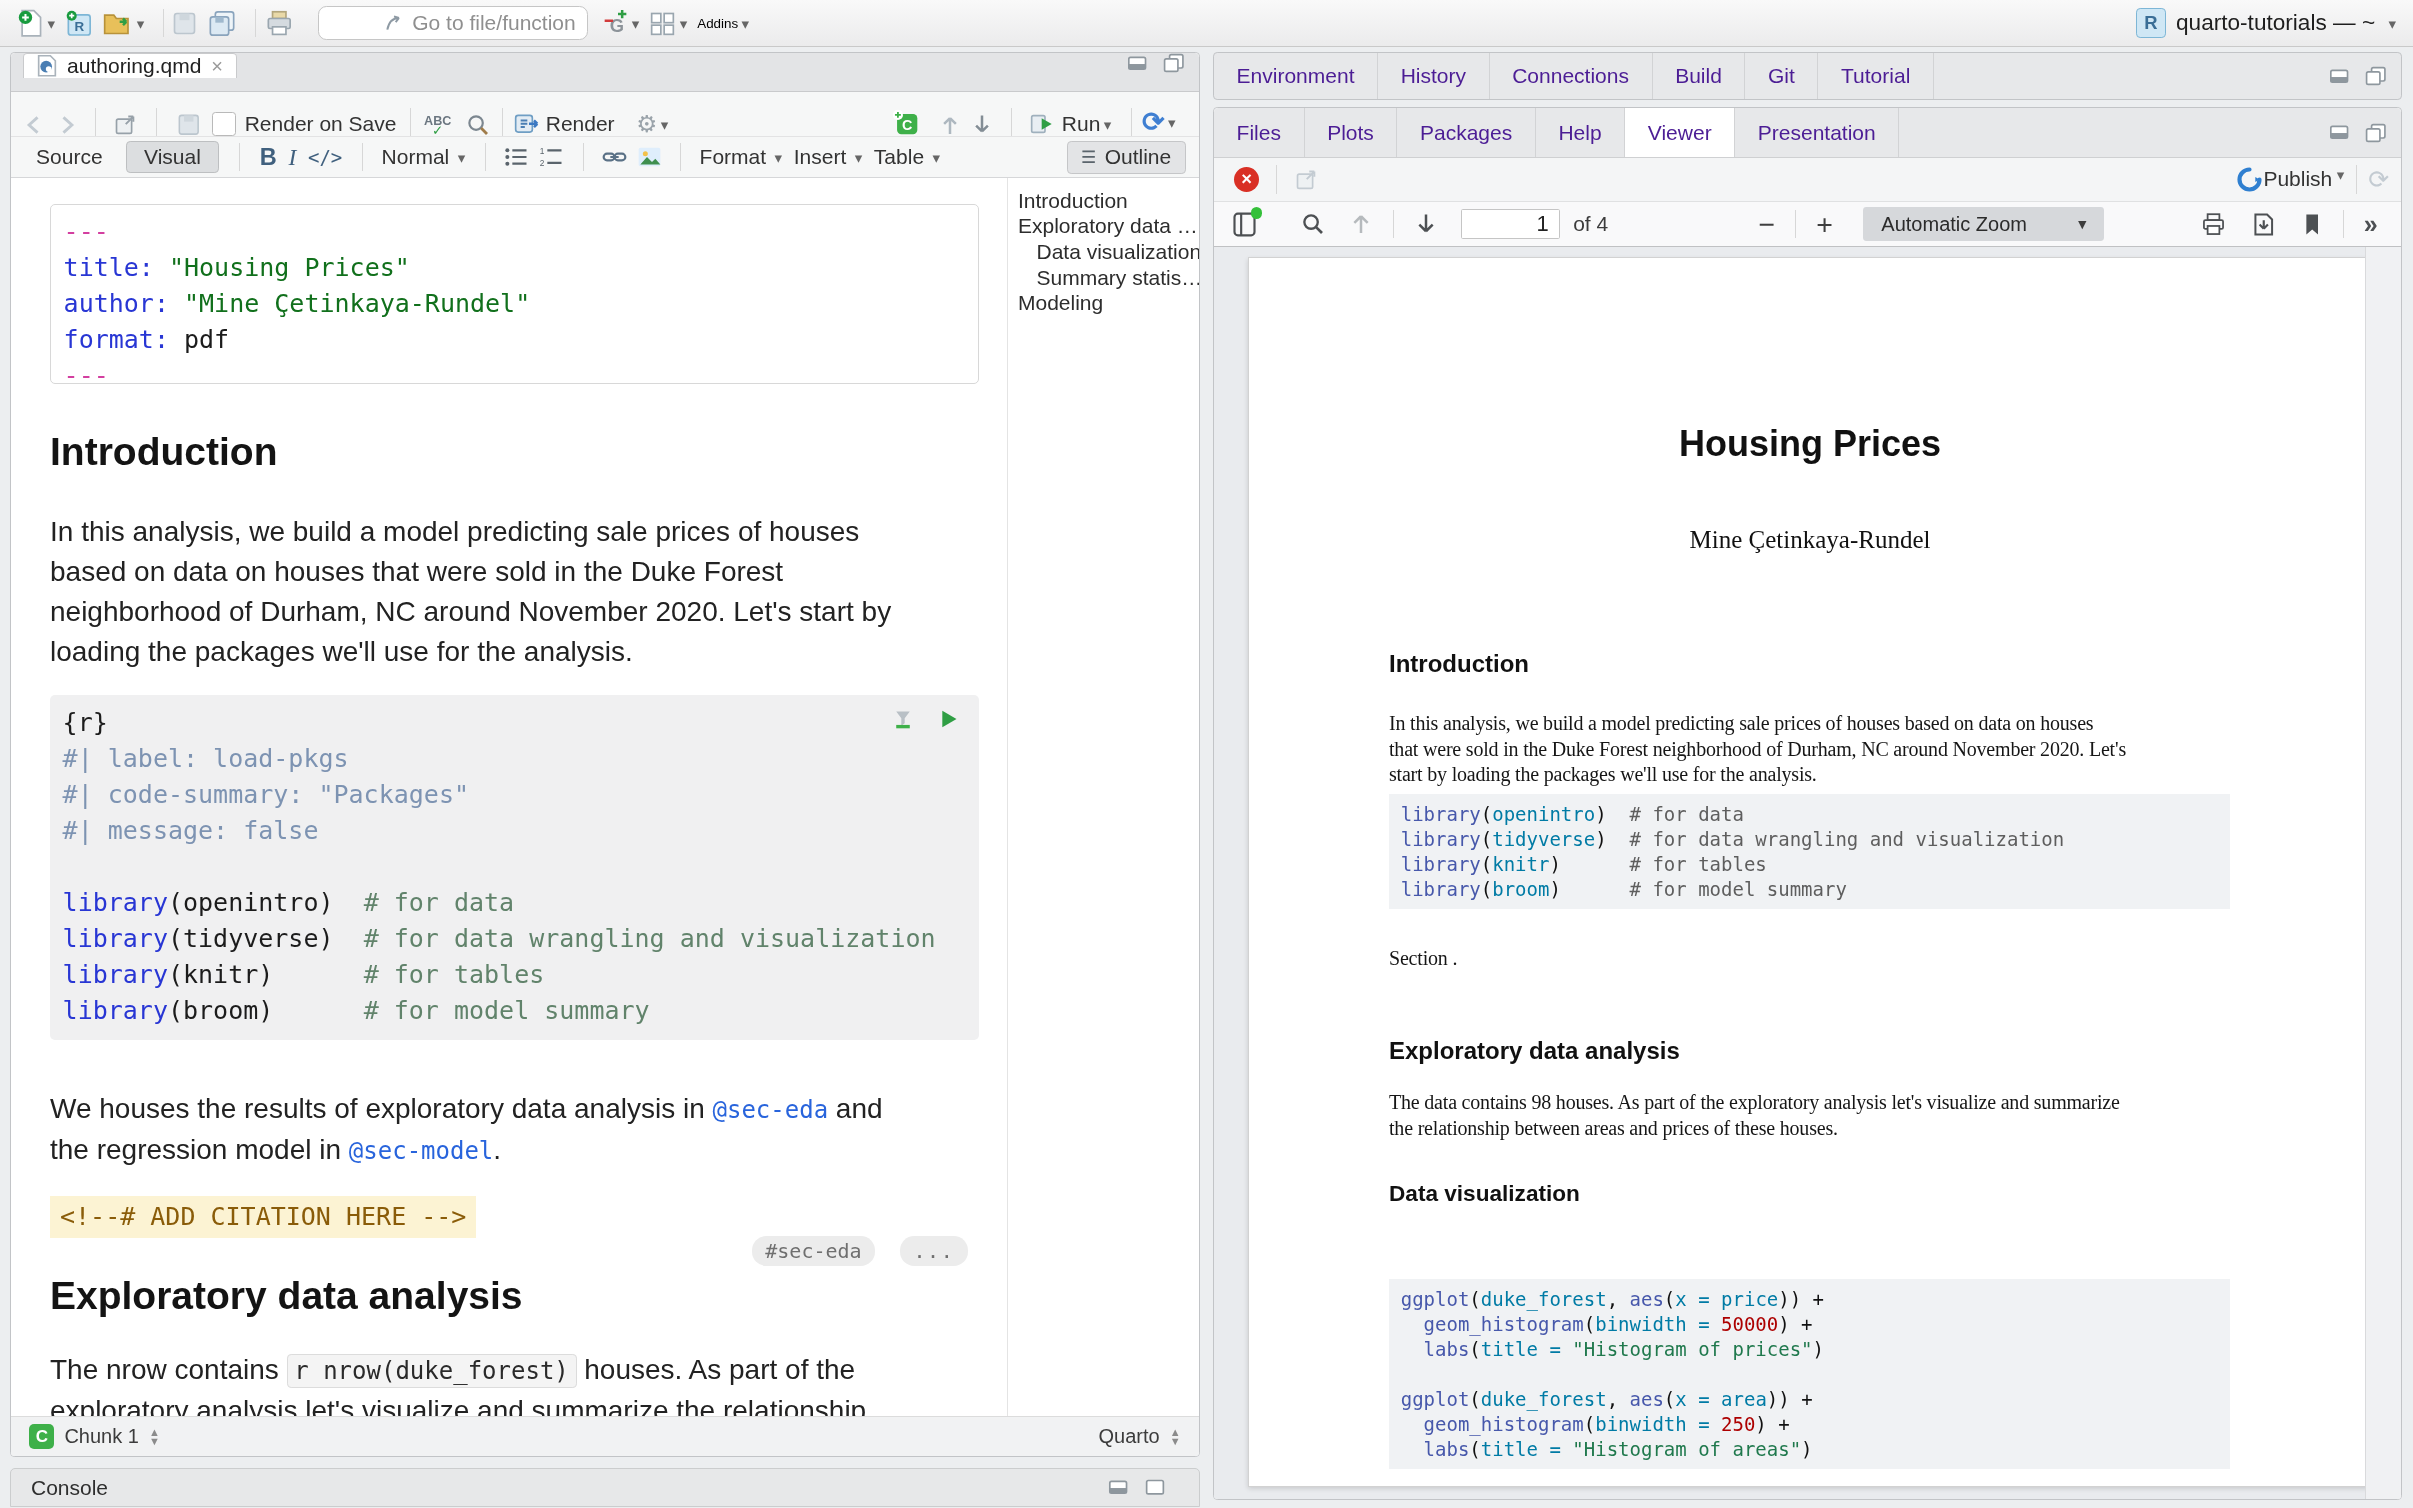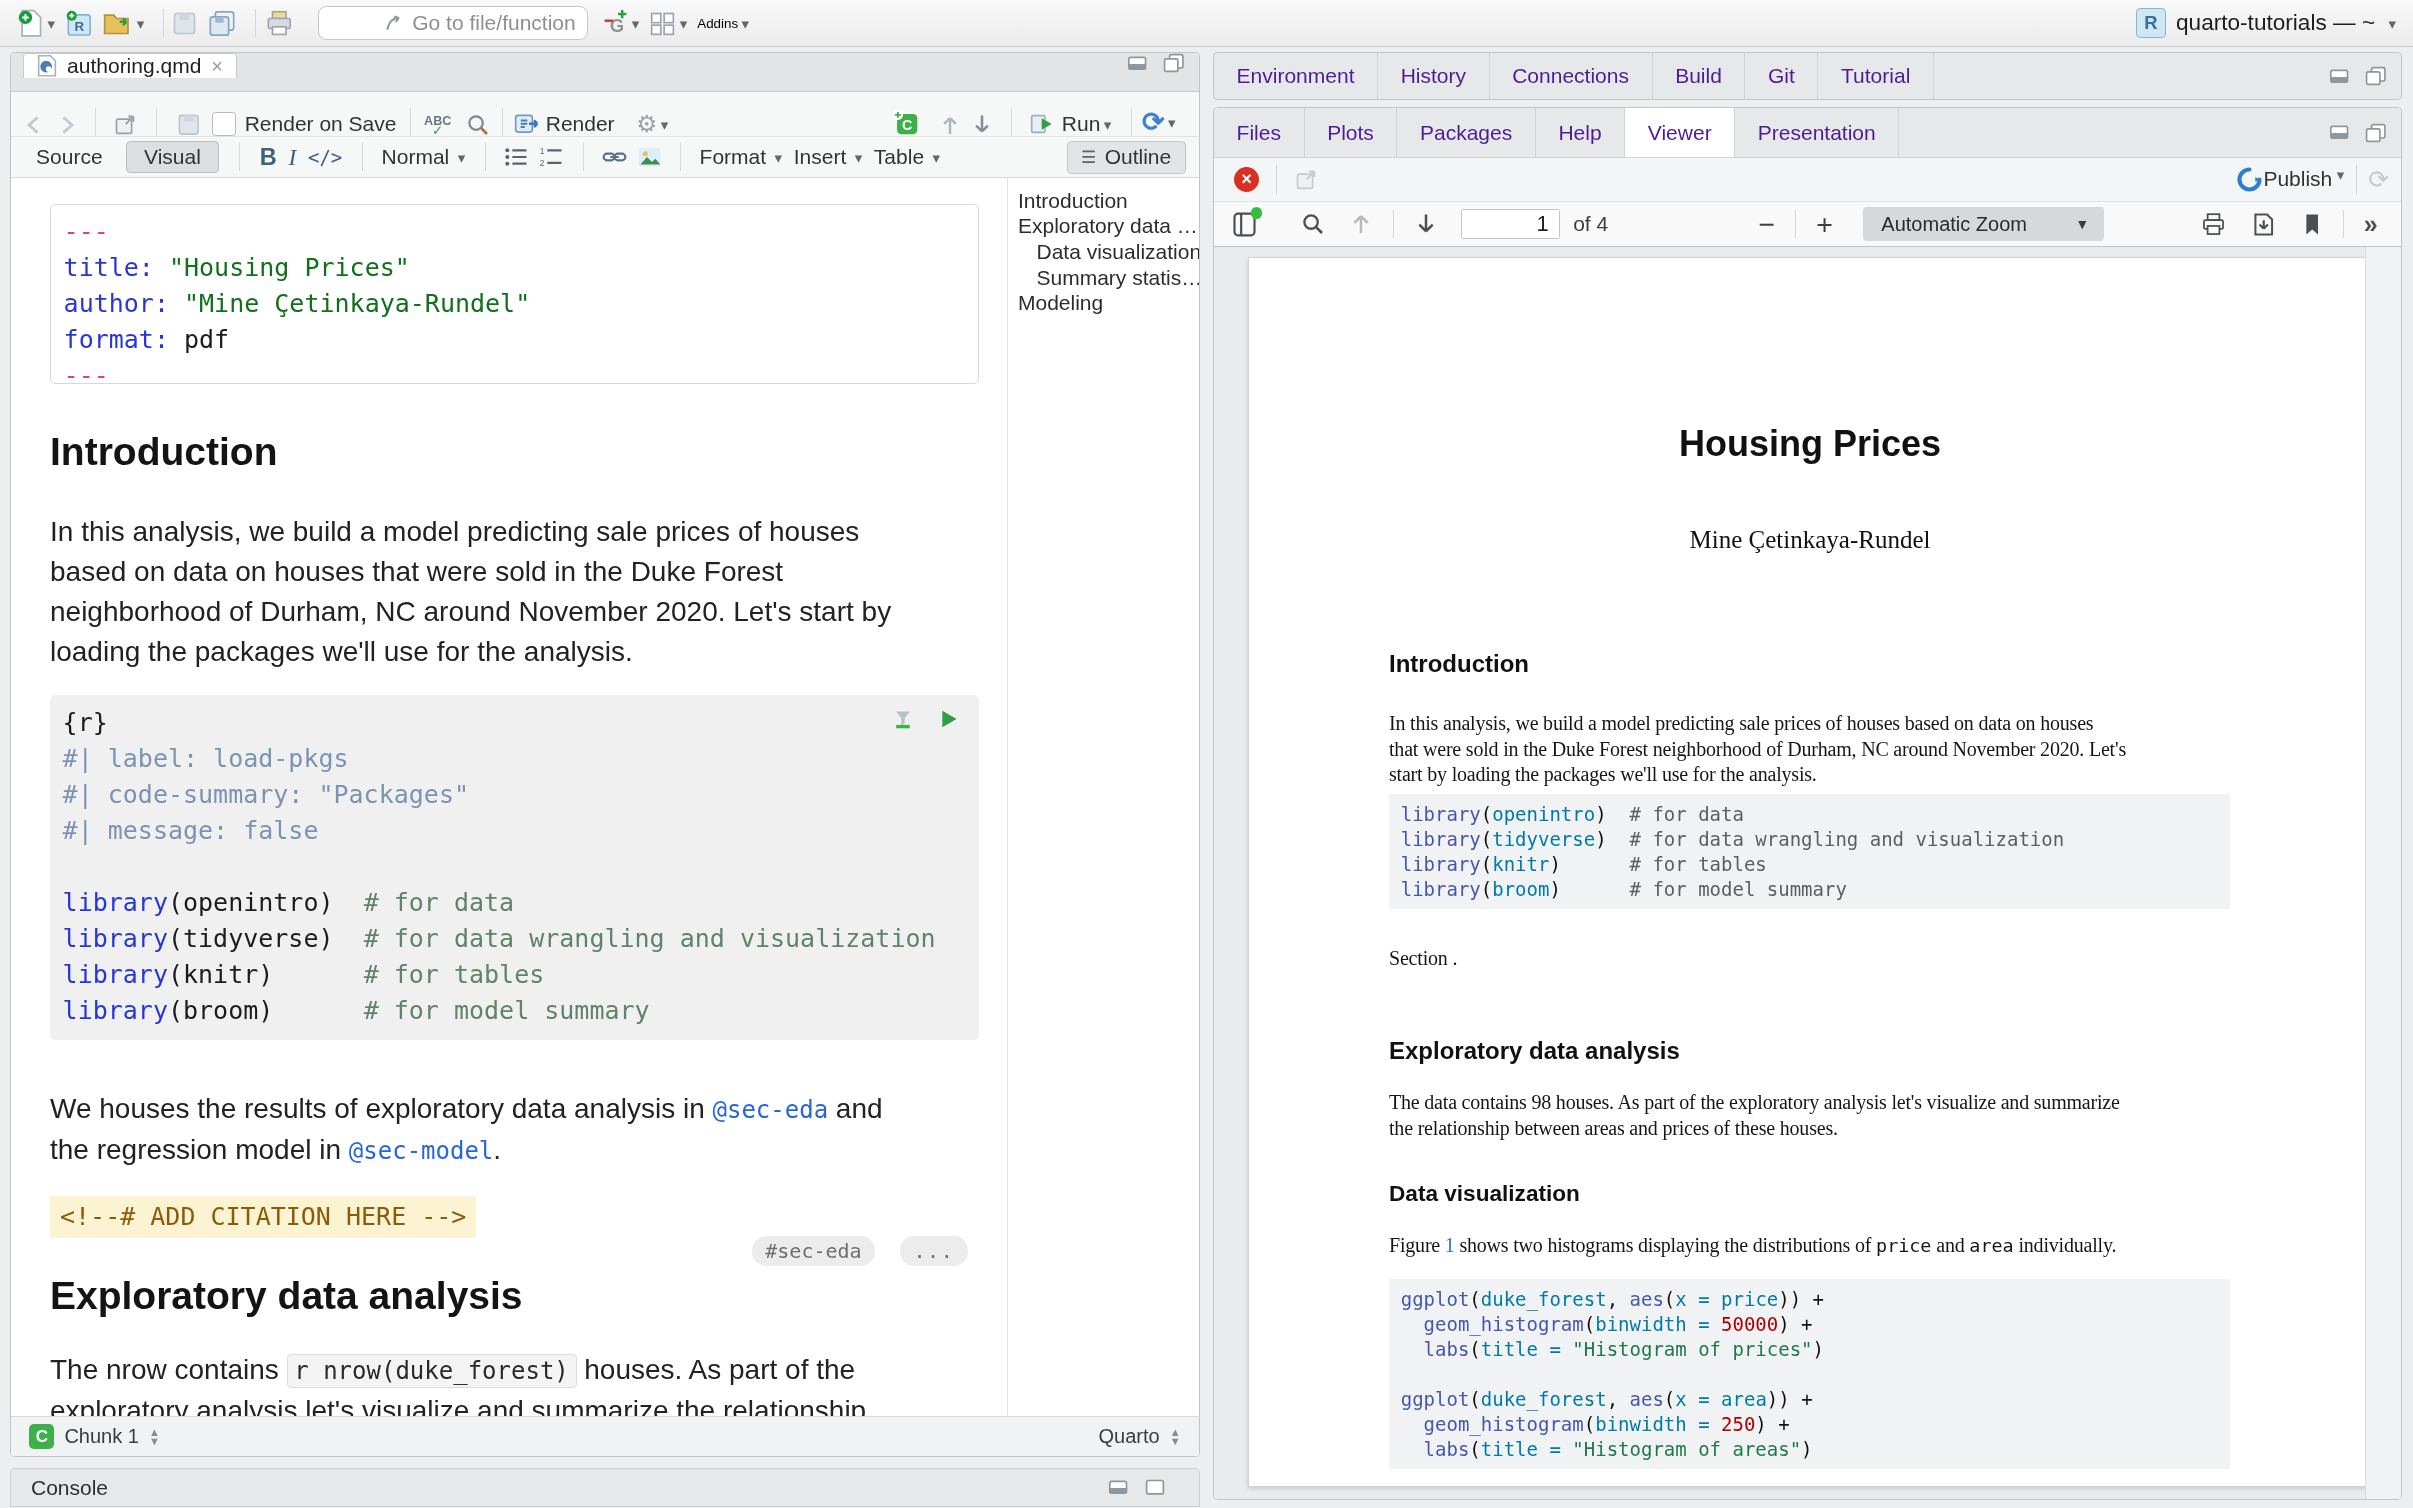--- a/index.html
+++ b/index.html
@@ -572,23 +572,20 @@
           </div>
         <div class="pblock pdf-para" style="top:688px">
             <div class="cl"><span>Section .</span></div>
           </div>
         <div class="pblock pdf-h" style="top:779px">Exploratory data analysis</div>
         <div class="pblock pdf-para" style="top:832px">
             <div class="cl"><span>The data contains 98 houses. As part of the exploratory analysis let's visualize and summarize</span></div>
             <div class="cl"><span>the relationship between areas and prices of these houses.</span></div>
           </div>
         <div class="pblock pdf-h2" style="top:923px">Data visualization</div>
-        <div class="pblock pdf-para" style="top:975px">
-            <div class="cl"><span>Figure </span><span class="plink">1</span><span> shows two histograms displaying the distributions of </span><span class="pmono">price</span><span> and </span><span class="pmono">area</span><span> individually.</span></div>
-          </div>
         <div class="pblock pdf-code" style="top:1021px">
             <div class="cl"><span class="fn">ggplot</span><span>(</span><span class="id">duke_forest</span><span>, </span><span class="fn">aes</span><span>(</span><span class="id">x</span><span class="op"> = </span><span class="id">price</span><span>)) +</span></div>
             <div class="cl"><span>  </span><span class="fn">geom_histogram</span><span>(</span><span class="id">binwidth</span><span class="op"> = </span><span class="num">50000</span><span>) +</span></div>
             <div class="cl"><span>  </span><span class="fn">labs</span><span>(</span><span class="id">title</span><span class="op"> = </span><span class="pstr">"Histogram of prices"</span><span>)</span></div>
             <div class="cl">&nbsp;</div>
             <div class="cl"><span class="fn">ggplot</span><span>(</span><span class="id">duke_forest</span><span>, </span><span class="fn">aes</span><span>(</span><span class="id">x</span><span class="op"> = </span><span class="id">area</span><span>)) +</span></div>
             <div class="cl"><span>  </span><span class="fn">geom_histogram</span><span>(</span><span class="id">binwidth</span><span class="op"> = </span><span class="num">250</span><span>) +</span></div>
             <div class="cl"><span>  </span><span class="fn">labs</span><span>(</span><span class="id">title</span><span class="op"> = </span><span class="pstr">"Histogram of areas"</span><span>)</span></div>
           </div>
       </div>

